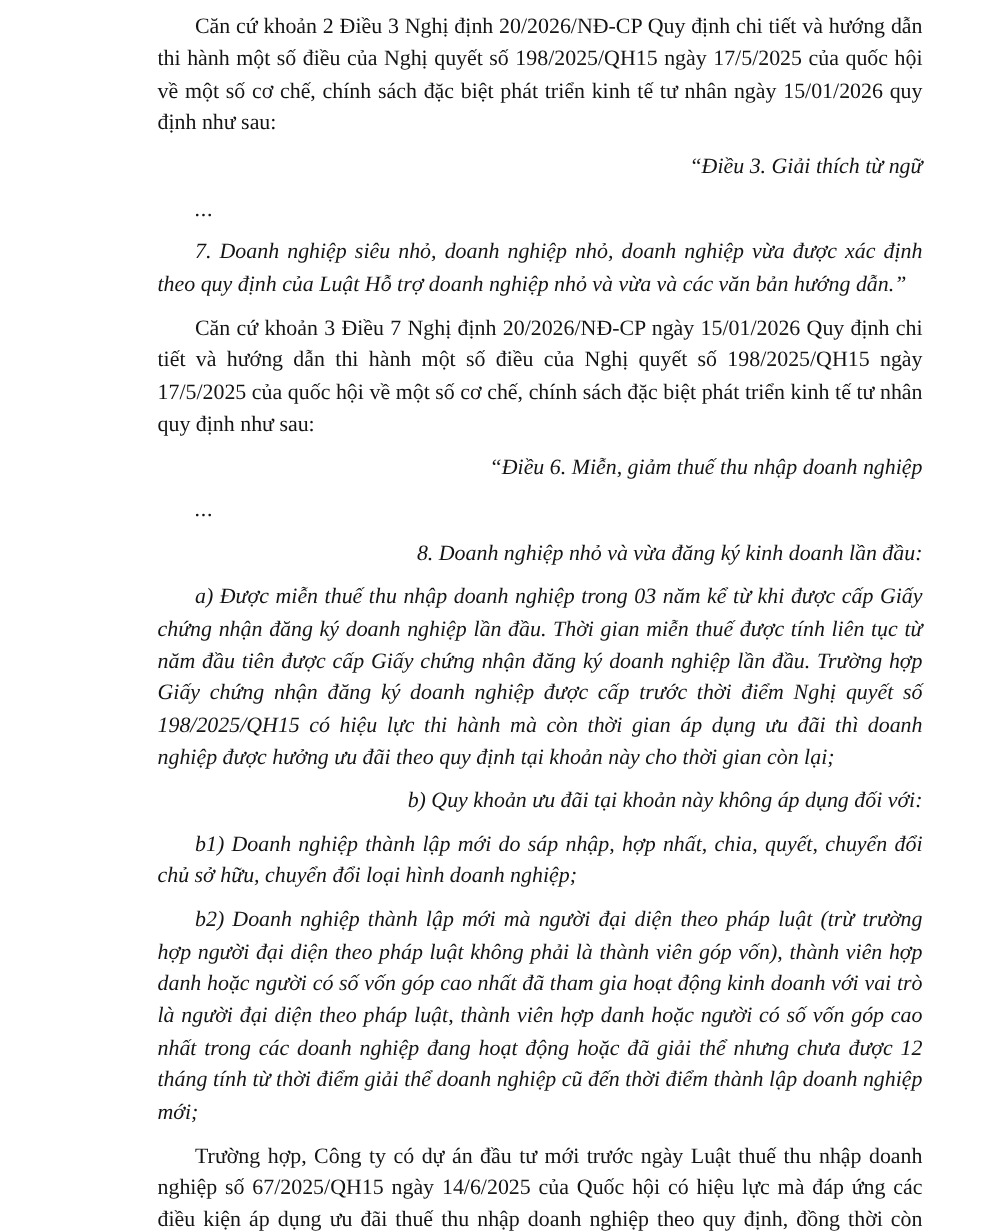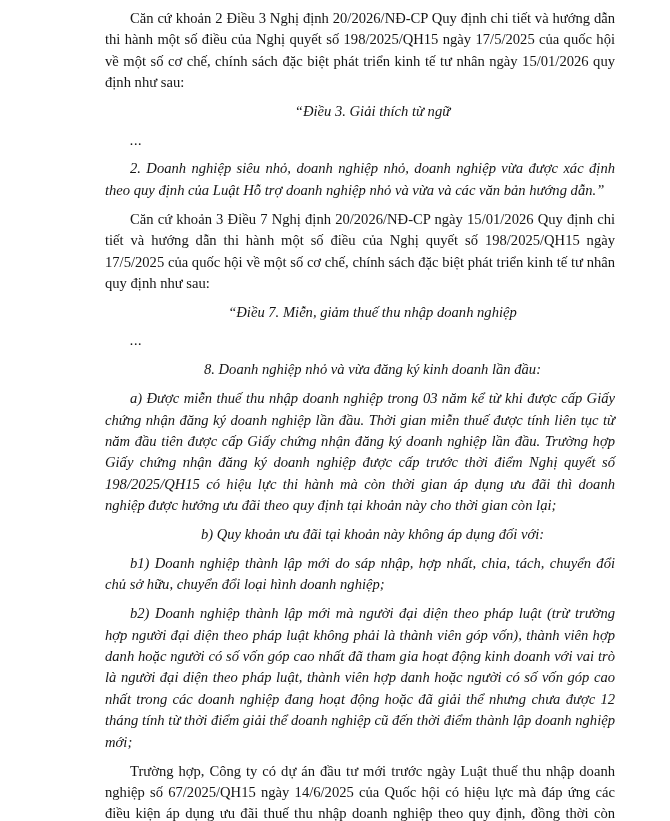--- a/index.html
+++ b/index.html
@@ -41,21 +41,21 @@
     -webkit-font-smoothing: antialiased;
     hyphens: none;
   }
 
   p.para.italic {
     font-style: italic;
   }
 
   
   p.para.short {
-    text-align: center;
+    text-align: right;
   }
 
   p.para.ellipsis {
     text-align: left;
     letter-spacing: 0.5px;
   }
 
   
   p.para + p.para {
     margin-top: 7.5px;
@@ -71,34 +71,34 @@
 
 <div id="doc-page">
   <div class="doc-body">
 
     <p class="para">Căn cứ khoản 2 Điều 3 Nghị định 20/2026/NĐ-CP Quy định chi tiết và hướng dẫn thi hành một số điều của Nghị quyết số 198/2025/QH15 ngày 17/5/2025 của quốc hội về một số cơ chế, chính sách đặc biệt phát triển kinh tế tư nhân ngày 15/01/2026 quy định như sau:</p>
 
     <p class="para italic short">“Điều 3. Giải thích từ ngữ</p>
 
     <p class="para italic ellipsis">...</p>
 
-    <p class="para italic">2. Doanh nghiệp siêu nhỏ, doanh nghiệp nhỏ, doanh nghiệp vừa được xác định theo quy định của Luật Hỗ trợ doanh nghiệp nhỏ và vừa và các văn bản hướng dẫn.”</p>
+    <p class="para italic">7. Doanh nghiệp siêu nhỏ, doanh nghiệp nhỏ, doanh nghiệp vừa được xác định theo quy định của Luật Hỗ trợ doanh nghiệp nhỏ và vừa và các văn bản hướng dẫn.”</p>
 
     <p class="para">Căn cứ khoản 3 Điều 7 Nghị định 20/2026/NĐ-CP ngày 15/01/2026 Quy định chi tiết và hướng dẫn thi hành một số điều của Nghị quyết số 198/2025/QH15 ngày 17/5/2025 của quốc hội về một số cơ chế, chính sách đặc biệt phát triển kinh tế tư nhân quy định như sau:</p>
 
-    <p class="para italic short">“Điều 7. Miễn, giảm thuế thu nhập doanh nghiệp</p>
+    <p class="para italic short">“Điều 6. Miễn, giảm thuế thu nhập doanh nghiệp</p>
 
     <p class="para italic ellipsis">...</p>
 
     <p class="para italic short">8. Doanh nghiệp nhỏ và vừa đăng ký kinh doanh lần đầu:</p>
 
     <p class="para italic">a) Được miễn thuế thu nhập doanh nghiệp trong 03 năm kể từ khi được cấp Giấy chứng nhận đăng ký doanh nghiệp lần đầu. Thời gian miễn thuế được tính liên tục từ năm đầu tiên được cấp Giấy chứng nhận đăng ký doanh nghiệp lần đầu. Trường hợp Giấy chứng nhận đăng ký doanh nghiệp được cấp trước thời điểm Nghị quyết số 198/2025/QH15 có hiệu lực thi hành mà còn thời gian áp dụng ưu đãi thì doanh nghiệp được hưởng ưu đãi theo quy định tại khoản này cho thời gian còn lại;</p>
 
     <p class="para italic short">b) Quy khoản ưu đãi tại khoản này không áp dụng đối với:</p>
 
-    <p class="para italic">b1) Doanh nghiệp thành lập mới do sáp nhập, hợp nhất, chia, tách, chuyển đổi chủ sở hữu, chuyển đổi loại hình doanh nghiệp;</p>
+    <p class="para italic">b1) Doanh nghiệp thành lập mới do sáp nhập, hợp nhất, chia, quyết, chuyển đổi chủ sở hữu, chuyển đổi loại hình doanh nghiệp;</p>
 
     <p class="para italic">b2) Doanh nghiệp thành lập mới mà người đại diện theo pháp luật (trừ trường hợp người đại diện theo pháp luật không phải là thành viên góp vốn), thành viên hợp danh hoặc người có số vốn góp cao nhất đã tham gia hoạt động kinh doanh với vai trò là người đại diện theo pháp luật, thành viên hợp danh hoặc người có số vốn góp cao nhất trong các doanh nghiệp đang hoạt động hoặc đã giải thể nhưng chưa được 12 tháng tính từ thời điểm giải thể doanh nghiệp cũ đến thời điểm thành lập doanh nghiệp mới;</p>
 
     <p class="para">Trường hợp, Công ty có dự án đầu tư mới trước ngày Luật thuế thu nhập doanh nghiệp số 67/2025/QH15 ngày 14/6/2025 của Quốc hội có hiệu lực mà đáp ứng các điều kiện áp dụng ưu đãi thuế thu nhập doanh nghiệp theo quy định, đồng thời còn trong thời gian hưởng ưu đãi thì được hưởng ưu đãi cho thời gian còn lại theo quy định của các văn bản quy phạm pháp luật tại thời điểm cấp Giấy chứng nhận đăng ký đầu tư hoặc được chấp thuận chủ trương đầu tư theo quy của pháp</p>
 
   </div>
 </div>
 
 </body></html>

